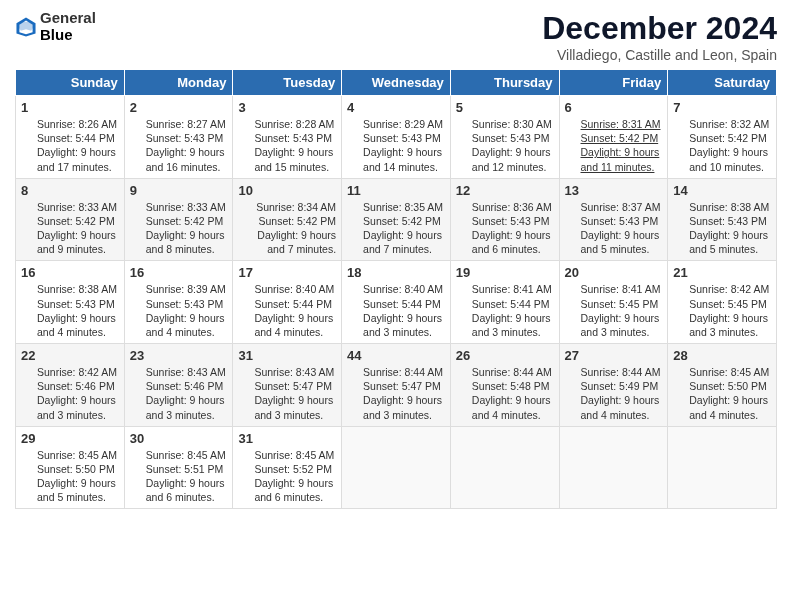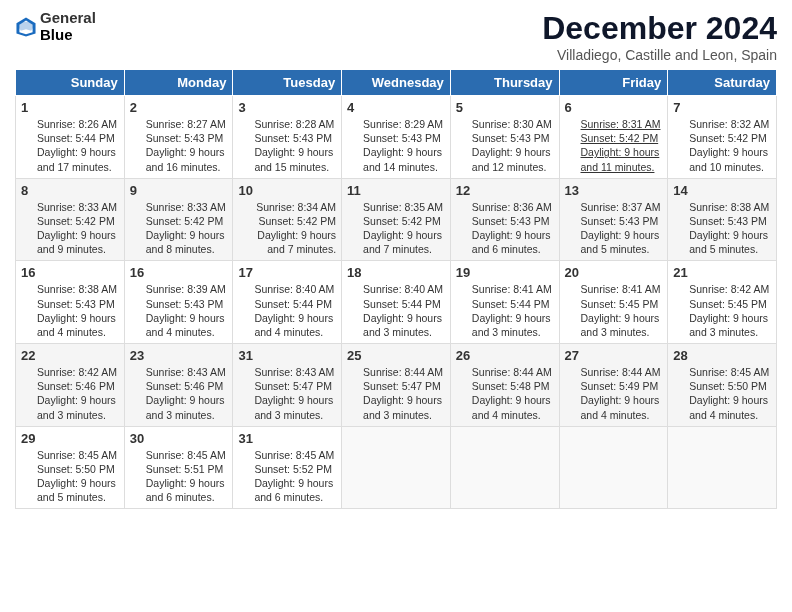--- a/index.html
+++ b/index.html
@@ -275,21 +275,21 @@
 Sunset: 5:46 PM
 Daylight: 9 hours and 3 minutes.</div>
           </td>
           <td>
             <span class="day-num">31</span>
             <div class="day-info" style="white-space: pre-line;">Sunrise: 8:43 AM
 Sunset: 5:47 PM
 Daylight: 9 hours and 3 minutes.</div>
           </td>
           <td>
-            <span class="day-num">25</span>
+            <span class="day-num">44</span>
             <div class="day-info" style="white-space: pre-line;">Sunrise: 8:44 AM
 Sunset: 5:47 PM
 Daylight: 9 hours and 3 minutes.</div>
           </td>
           <td>
             <span class="day-num">26</span>
             <div class="day-info" style="white-space: pre-line;">Sunrise: 8:44 AM
 Sunset: 5:48 PM
 Daylight: 9 hours and 4 minutes.</div>
           </td>

